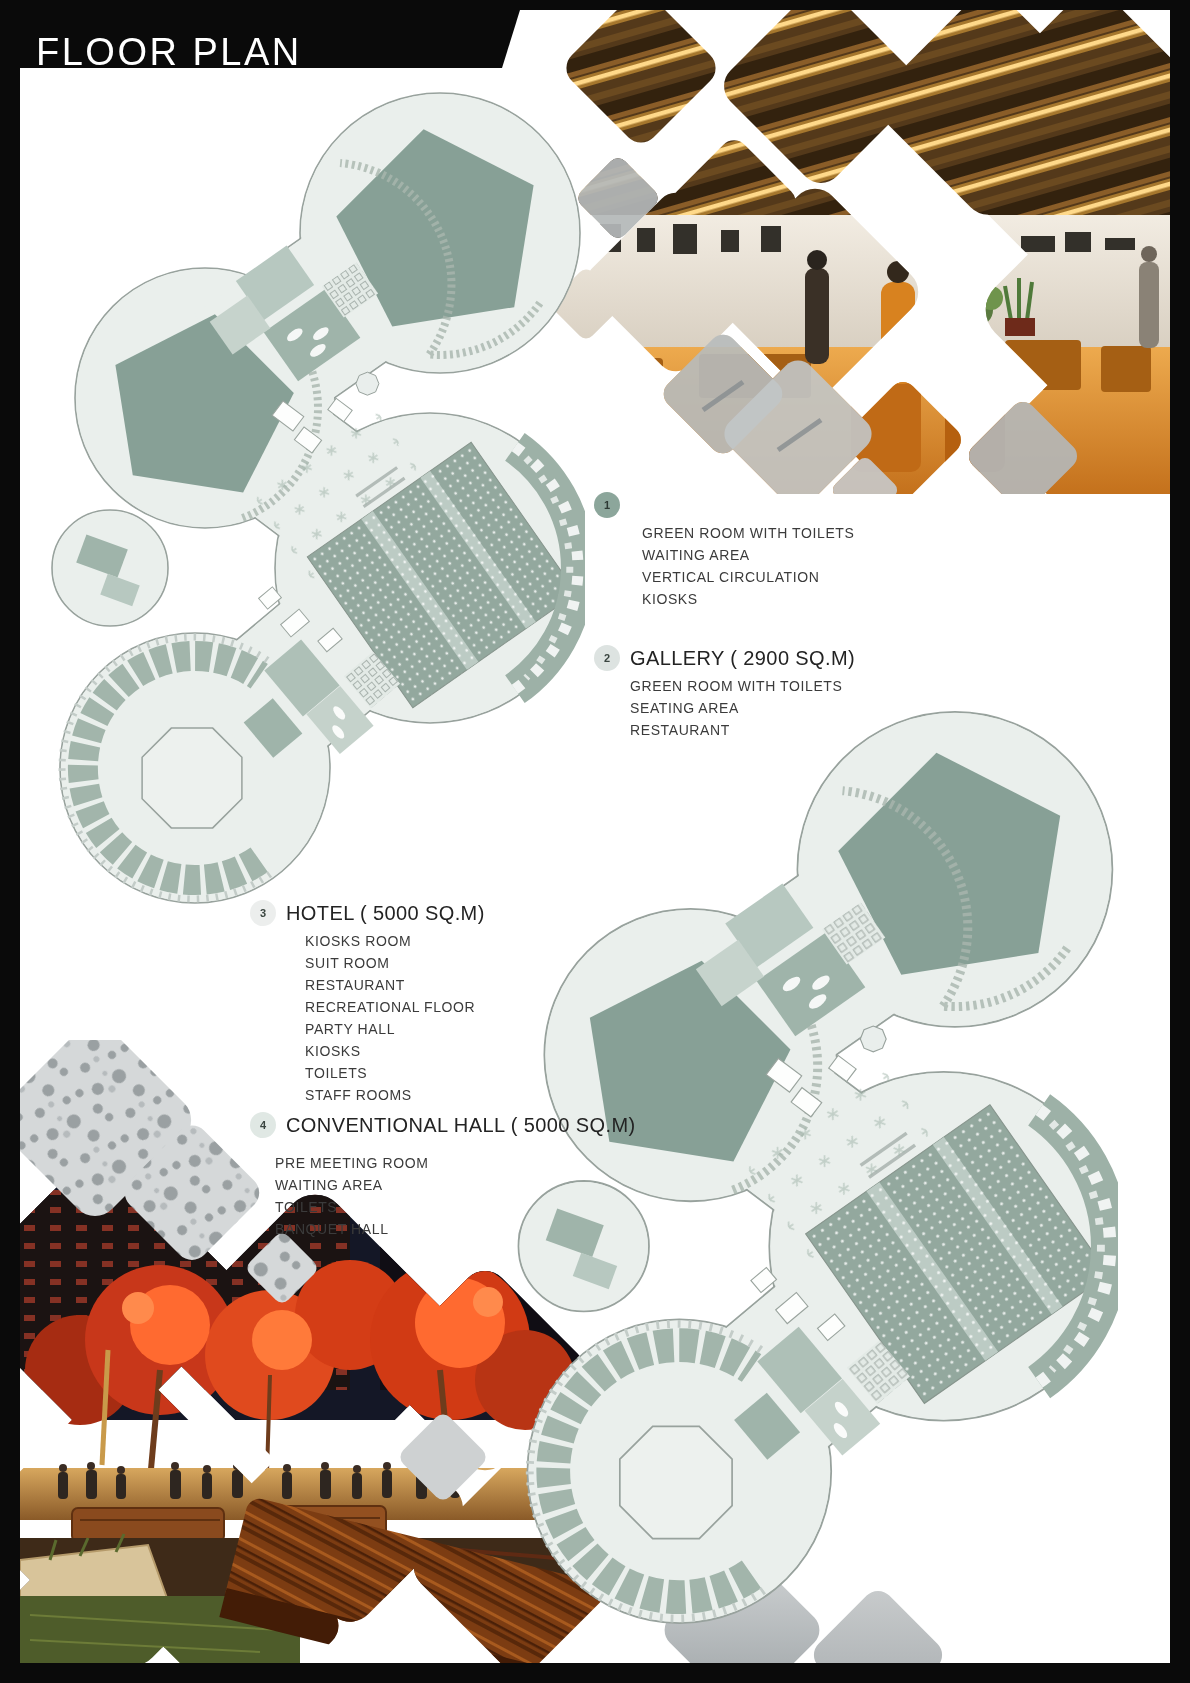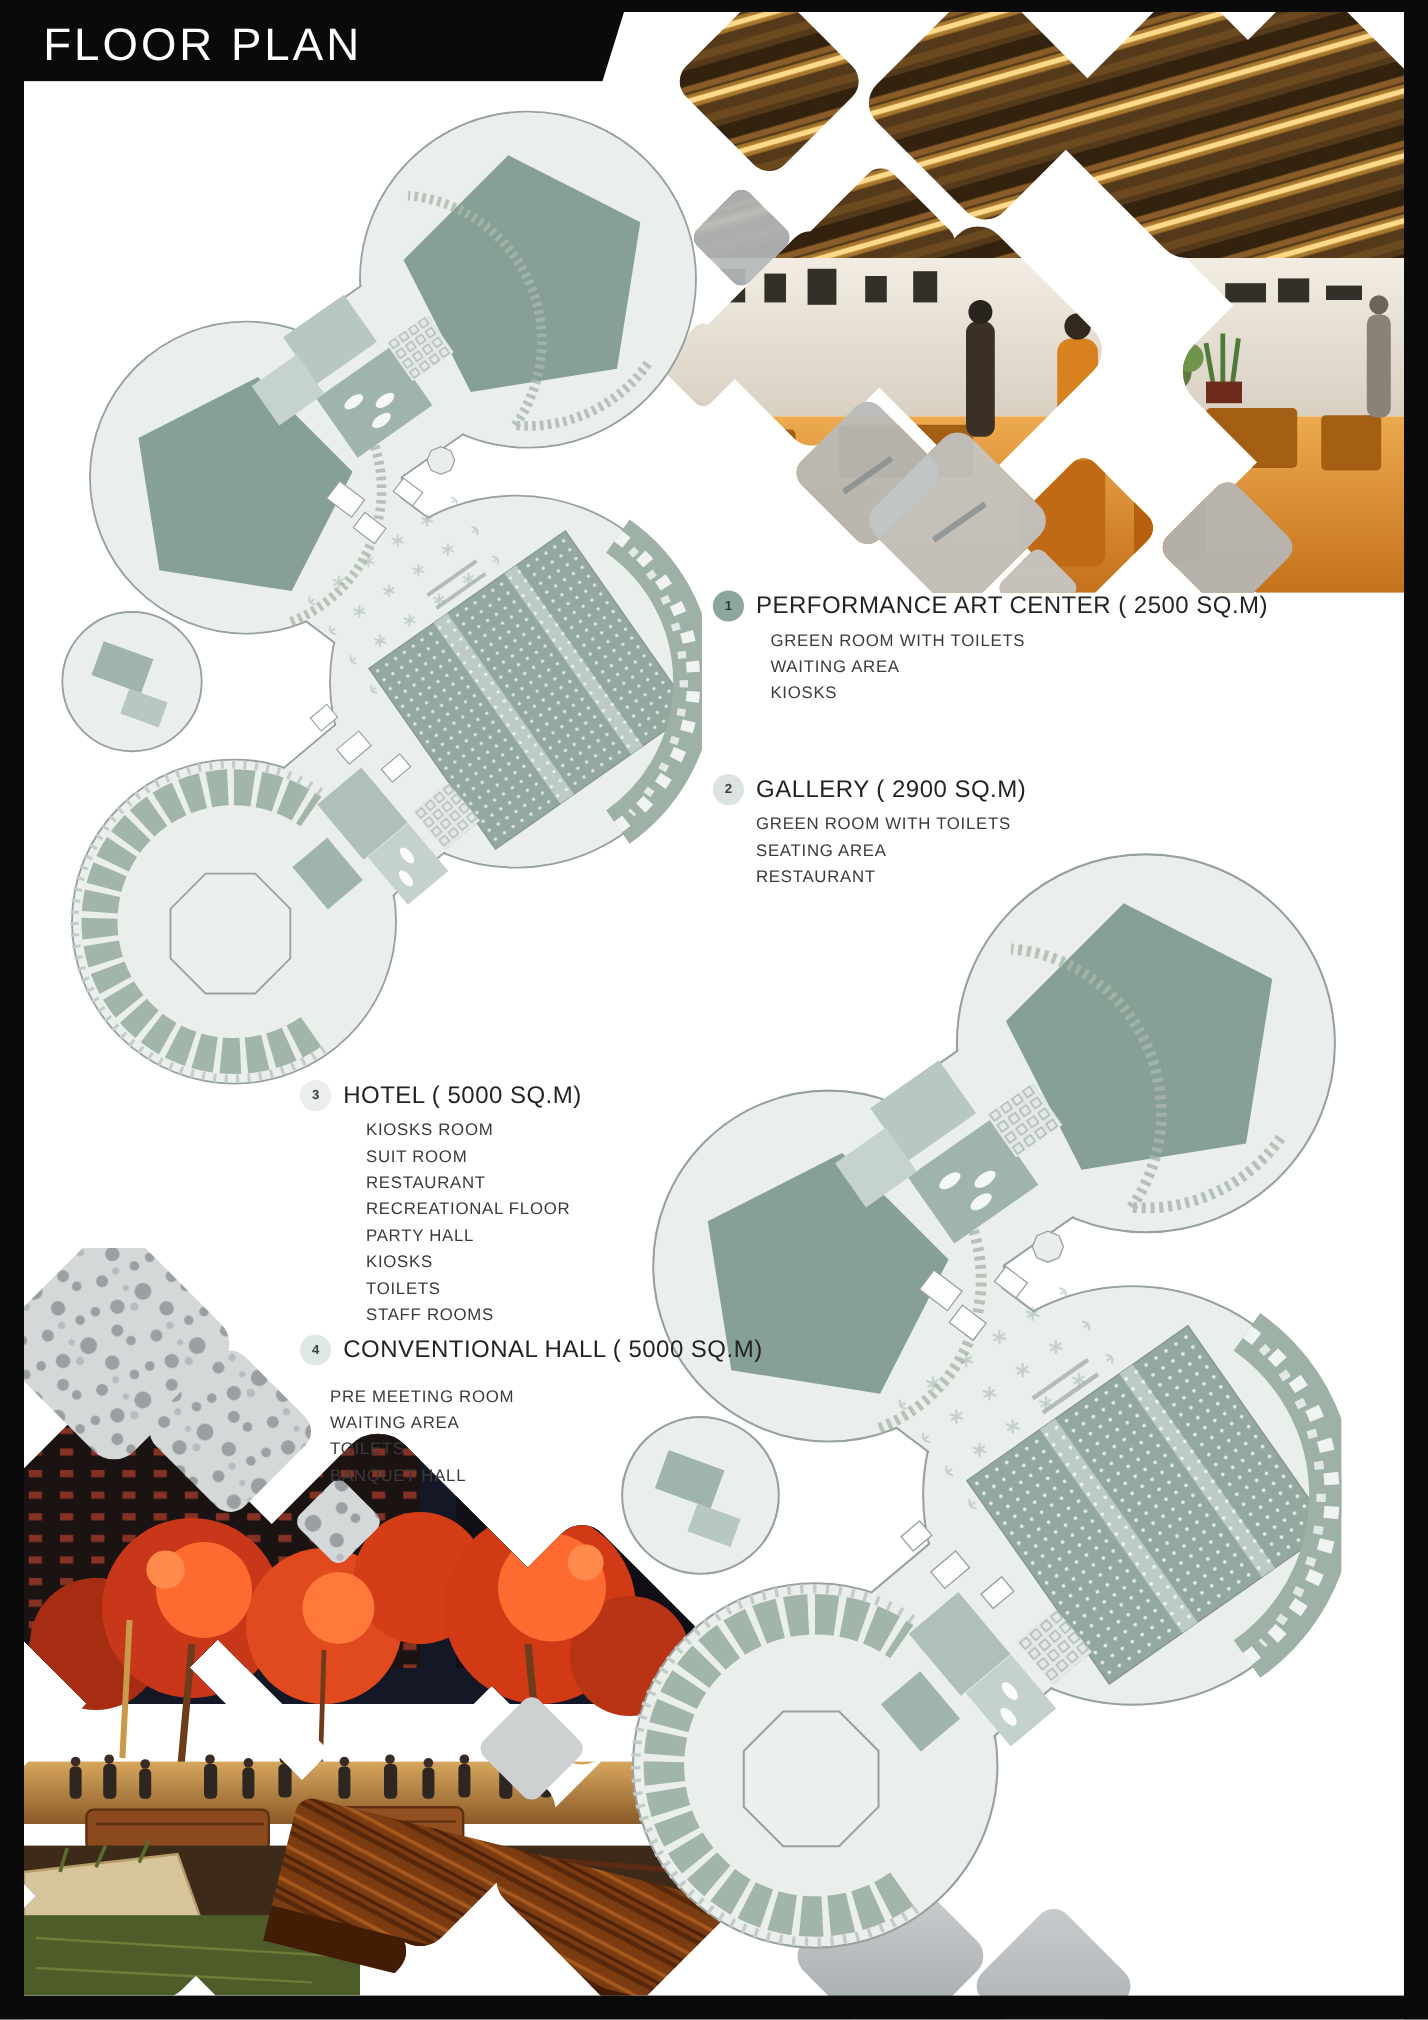--- a/index.html
+++ b/index.html
@@ -5,21 +5,21 @@
   html,body{margin:0;padding:0;background:#555;}
   .sheet{position:relative;width:1190px;height:1683px;background:#ffffff;overflow:hidden;
          font-family:"Liberation Sans",sans-serif;margin:0 auto;}
   .bar{position:absolute;background:#0a0a0a;z-index:6;}
   .bar.top{left:0;top:0;width:1190px;height:10px;}
   .bar.left{left:0;top:0;width:20px;height:1683px;}
   .bar.right{left:1170px;top:0;width:20px;height:1683px;}
   .bar.bottom{left:0;top:1663px;width:1190px;height:20px;}
   .banner{position:absolute;left:20px;top:10px;width:500px;height:58px;background:#0a0a0a;z-index:7;
           clip-path:polygon(0 0,100% 0,96.4% 100%,0 100%);}
-  .banner .t{color:#ffffff;font-size:38px;letter-spacing:2.5px;line-height:56px;padding-left:16px;font-weight:400;}
+  .banner .t{color:#ffffff;font-size:38px;letter-spacing:2.5px;line-height:56px;padding-left:16px;font-weight:400;margin-top:14px;}
   .legend{position:absolute;z-index:4;}
   .lg-head{display:flex;align-items:center;gap:10px;}
   .badge{width:26px;height:26px;border-radius:50%;display:flex;align-items:center;justify-content:center;
          font-size:11px;font-weight:bold;color:#3a4540;flex:0 0 26px;}
   .lg-label{font-size:20px;color:#232323;letter-spacing:.4px;white-space:nowrap;}
   .lg-items{display:flex;flex-direction:column;margin-top:4px;}
   .li{font-size:14px;color:#3b3b3b;letter-spacing:.6px;line-height:22px;white-space:nowrap;}
   .diamond{position:absolute;z-index:1;transform:rotate(45deg);border-radius:12px;}
   svg{display:block;}
   .plansvg{position:absolute;z-index:2;}
@@ -416,25 +416,25 @@
   <div class="bar left"></div>
   <div class="bar right"></div>
   <div class="bar bottom"></div>
   <div class="banner">
     <div class="t">FLOOR PLAN</div>
   </div>
 
   <div class="legend" style="left:594px;top:492px;">
     <div class="lg-head">
       <span class="badge" style="background:#8ca69b;color:#2d3a34;">1</span>
-      <span class="lg-label">PERFORMANCE ART CENTER ( 2500 SQ.M)</span>
     </div>
     <div class="lg-items" style="margin-left:48px;">
       <div class="li">GREEN ROOM WITH TOILETS</div>
       <div class="li">WAITING AREA</div>
+      <div class="li">VERTICAL CIRCULATION</div>
       <div class="li">KIOSKS</div>
     </div>
   </div>
 
   <div class="legend" style="left:594px;top:645px;">
     <div class="lg-head">
       <span class="badge" style="background:#dde3e1;">2</span>
       <span class="lg-label">GALLERY ( 2900 SQ.M)</span>
     </div>
     <div class="lg-items" style="margin-left:36px;">

